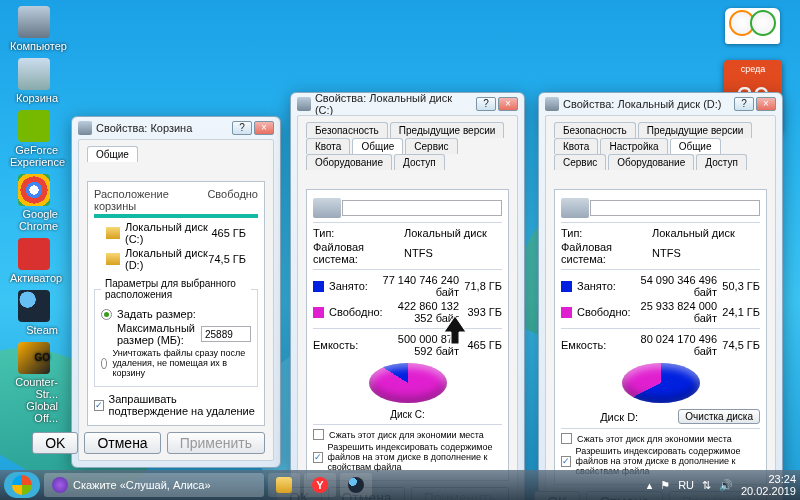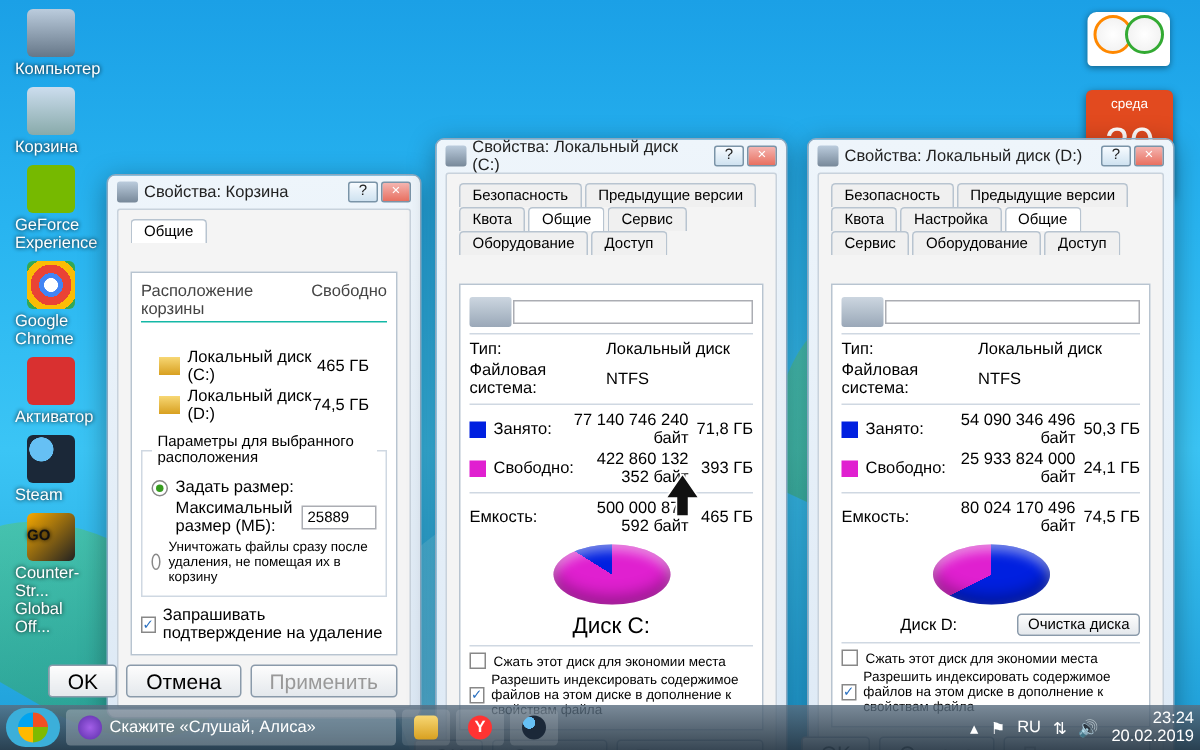--- a/index.html
+++ b/index.html
@@ -3,21 +3,21 @@
 <meta charset="utf-8">
 <style>
 *{box-sizing:border-box;margin:0;padding:0;font-family:"Segoe UI",Tahoma,sans-serif;font-size:11px}
 body{width:800px;height:500px;overflow:hidden;background:linear-gradient(180deg,#1ba0e6 0%,#28b4f0 30%,#3bc5f5 60%,#1e9ed8 100%);position:relative}
 .wallpaper-leaf{position:absolute;width:180px;height:160px;border-radius:50% 0 50% 0;opacity:.35}
 .leaf1{background:linear-gradient(135deg,#7fe05a,#2a900a);right:100px;top:200px;transform:rotate(25deg)}
 .leaf2{background:linear-gradient(135deg,#d0f560,#6fc010);right:30px;top:290px;transform:rotate(-10deg);width:220px;height:120px}
 .leaf3{background:linear-gradient(45deg,#bff5ff,#4fc8f0);left:250px;top:340px;transform:rotate(-20deg);opacity:.4}
 .leaf4{background:linear-gradient(135deg,#6fd83f,#2a900a);left:-40px;top:360px;transform:rotate(30deg);width:200px;height:120px;opacity:.35}
 .desktop-icons{position:absolute;top:6px;left:10px;display:flex;flex-direction:column;gap:6px}
-.dicon{width:48px;text-align:left;color:#fff;font-size:9px;text-shadow:0 0 3px #000;cursor:pointer}
+.dicon{width:48px;text-align:right;color:#fff;font-size:9px;text-shadow:0 0 3px #000;cursor:pointer}
 .dicon .g{width:32px;height:32px;margin:0 auto 2px;border-radius:4px}
 .g-comp{background:linear-gradient(#bcd,#678)}
 .g-bin{background:linear-gradient(#cde,#8aa)}
 .g-nv{background:#76b900}
 .g-chrome{background:radial-gradient(circle at 50% 50%,#fff 20%,#4285f4 21% 35%,#ea4335 35% 60%,#fbbc05 60% 80%,#34a853 80%);border-radius:50%}
 .g-act{background:#d93030}
 .g-steam{background:radial-gradient(circle at 30% 30%,#66c0f4 0 25%,#1b2838 26%);border-radius:50%}
 .g-csgo{background:linear-gradient(135deg,#f7a900,#222);font-weight:bold;color:#111;font-size:10px;line-height:32px}
 .gadget{position:absolute}
 .gadget-cpu{top:8px;right:20px;width:55px;height:36px;background:#fff;border-radius:6px 6px 3px 3px;box-shadow:0 1px 4px rgba(0,0,0,.4)}
@@ -63,21 +63,21 @@
 .cursor-arrow svg{filter:drop-shadow(0 0 1px #fff)}
 .taskbar{position:absolute;bottom:0;left:0;right:0;height:30px;background:linear-gradient(#5a6e80cc,#2a3a48ee);display:flex;align-items:center;padding:0 4px;gap:4px}
 .start{width:36px;height:26px;border-radius:13px;background:radial-gradient(circle at 50% 50%,#fff 0 10%,#3bafda 11%);display:flex;align-items:center;justify-content:center;cursor:pointer}
 .orb{width:20px;height:20px;background:conic-gradient(#f25022 0 25%,#7fba00 25% 50%,#ffb900 50% 75%,#00a4ef 75%);border-radius:50%}
 .task-item{height:24px;padding:0 8px;display:flex;align-items:center;gap:5px;border-radius:3px;background:rgba(255,255,255,.12);color:#fff;font-size:10px;cursor:pointer}
 .task-item .ti{width:16px;height:16px;border-radius:3px}
 .tray{margin-left:auto;display:flex;align-items:center;gap:8px;color:#fff;font-size:10px}
 .tray .clock{text-align:right;line-height:1.1}
 .drive-row{display:flex;align-items:center;font-size:10px;padding:1px 12px}
 .drive-row .g{width:14px;height:12px;background:linear-gradient(#f7d774,#d8a020);margin-right:5px}
-.col-head{display:flex;font-size:10px;color:#444;border-bottom:1px solid #14b8a6;padding-bottom:2px;margin-bottom:16px}
+.col-head{display:flex;font-size:10px;color:#444;border-bottom:4px solid #14b8a6;padding-bottom:2px;margin-bottom:2px}
 </style>
 </head>
 <body>
 
 <div class="wallpaper-leaf leaf1"></div>
 <div class="wallpaper-leaf leaf2"></div>
 <div class="wallpaper-leaf leaf3"></div>
 <div class="wallpaper-leaf leaf4"></div>
 
 <div class="desktop-icons">
@@ -199,21 +199,21 @@
           <span style="flex:1;text-align:right">422 860 132 352 байт</span>
           <span style="width:42px;text-align:right">393 ГБ</span>
         </div>
       <div class="hr"></div>
       <div class="row">
           <span style="width:64px">Емкость:</span>
           <span style="flex:1;text-align:right">500 000 878 592 байт</span>
           <span style="width:42px;text-align:right">465 ГБ</span>
         </div>
       <div class="pie pie-c"></div>
-      <div style="text-align:center;font-size:15px">Диск C:</div>
+      <div style="text-align:center;font-size:10px">Диск C:</div>
       <div class="hr"></div>
       <div class="row">
           <span class="check"></span>
           <span style="font-size:9px">Сжать этот диск для экономии места</span>
         </div>
       <div class="row">
           <span class="check sel"></span>
           <span style="font-size:9px">Разрешить индексировать содержимое файлов на этом диске в дополнение к свойствам файла</span>
         </div>
     </div>

